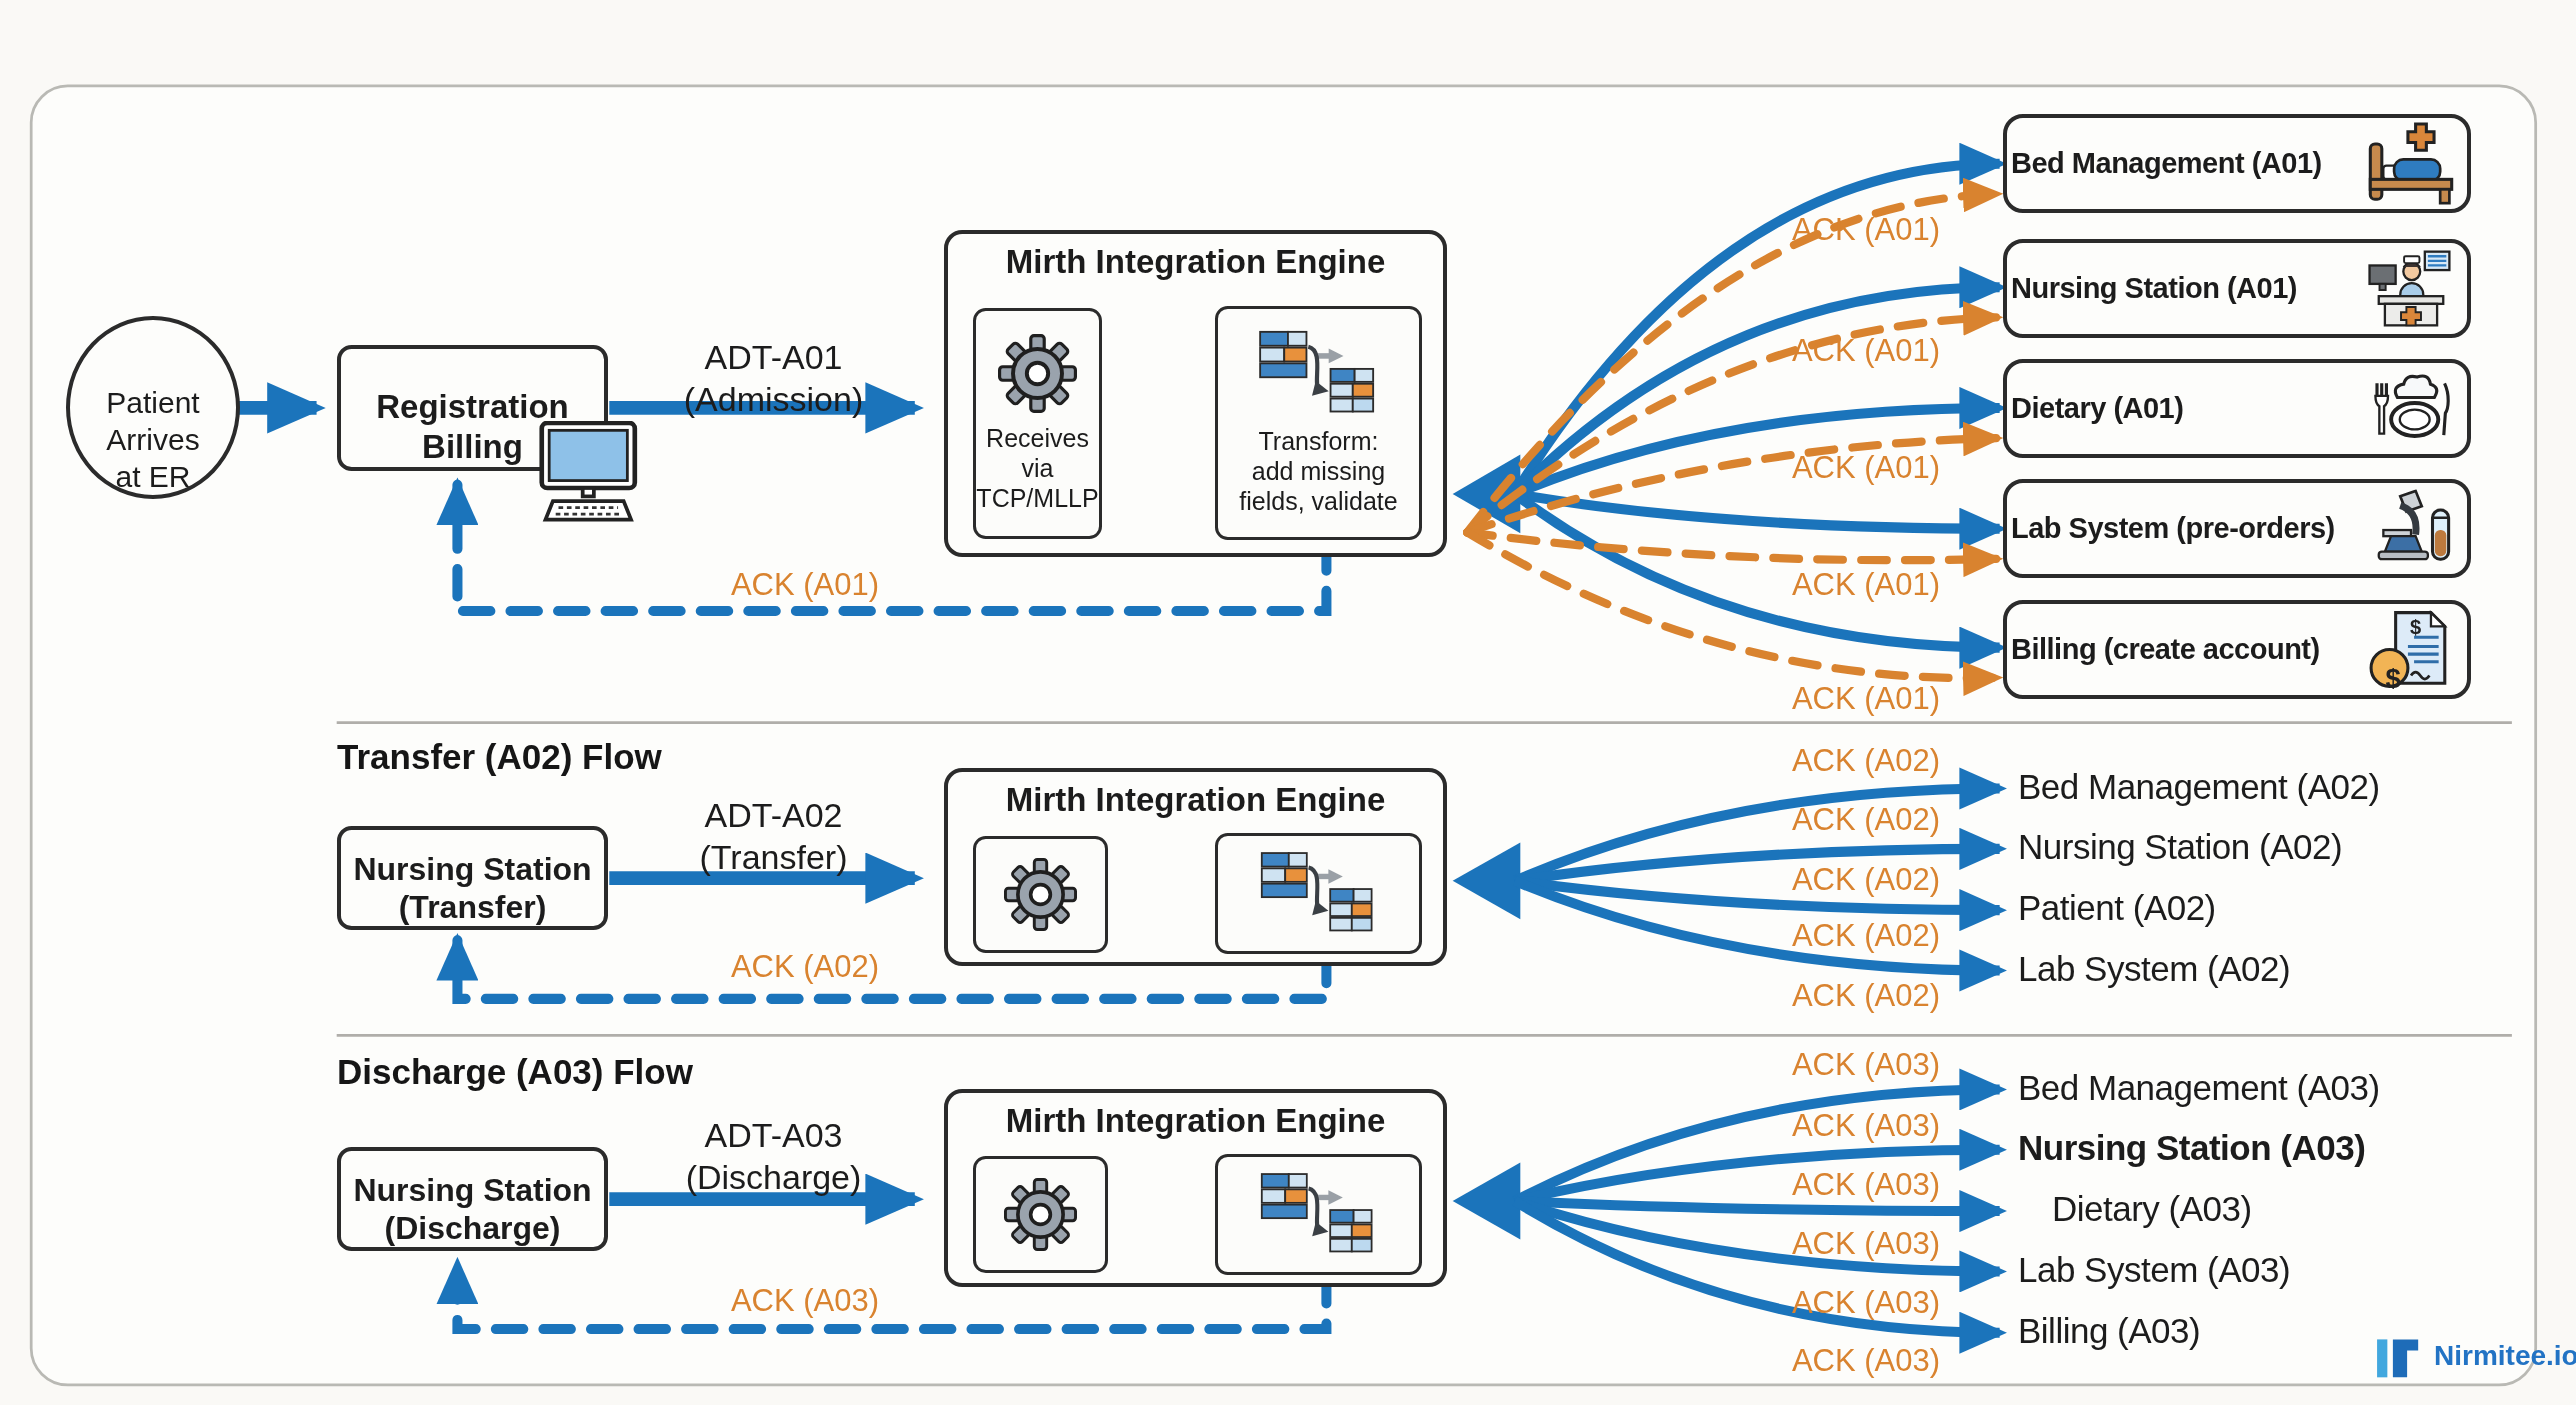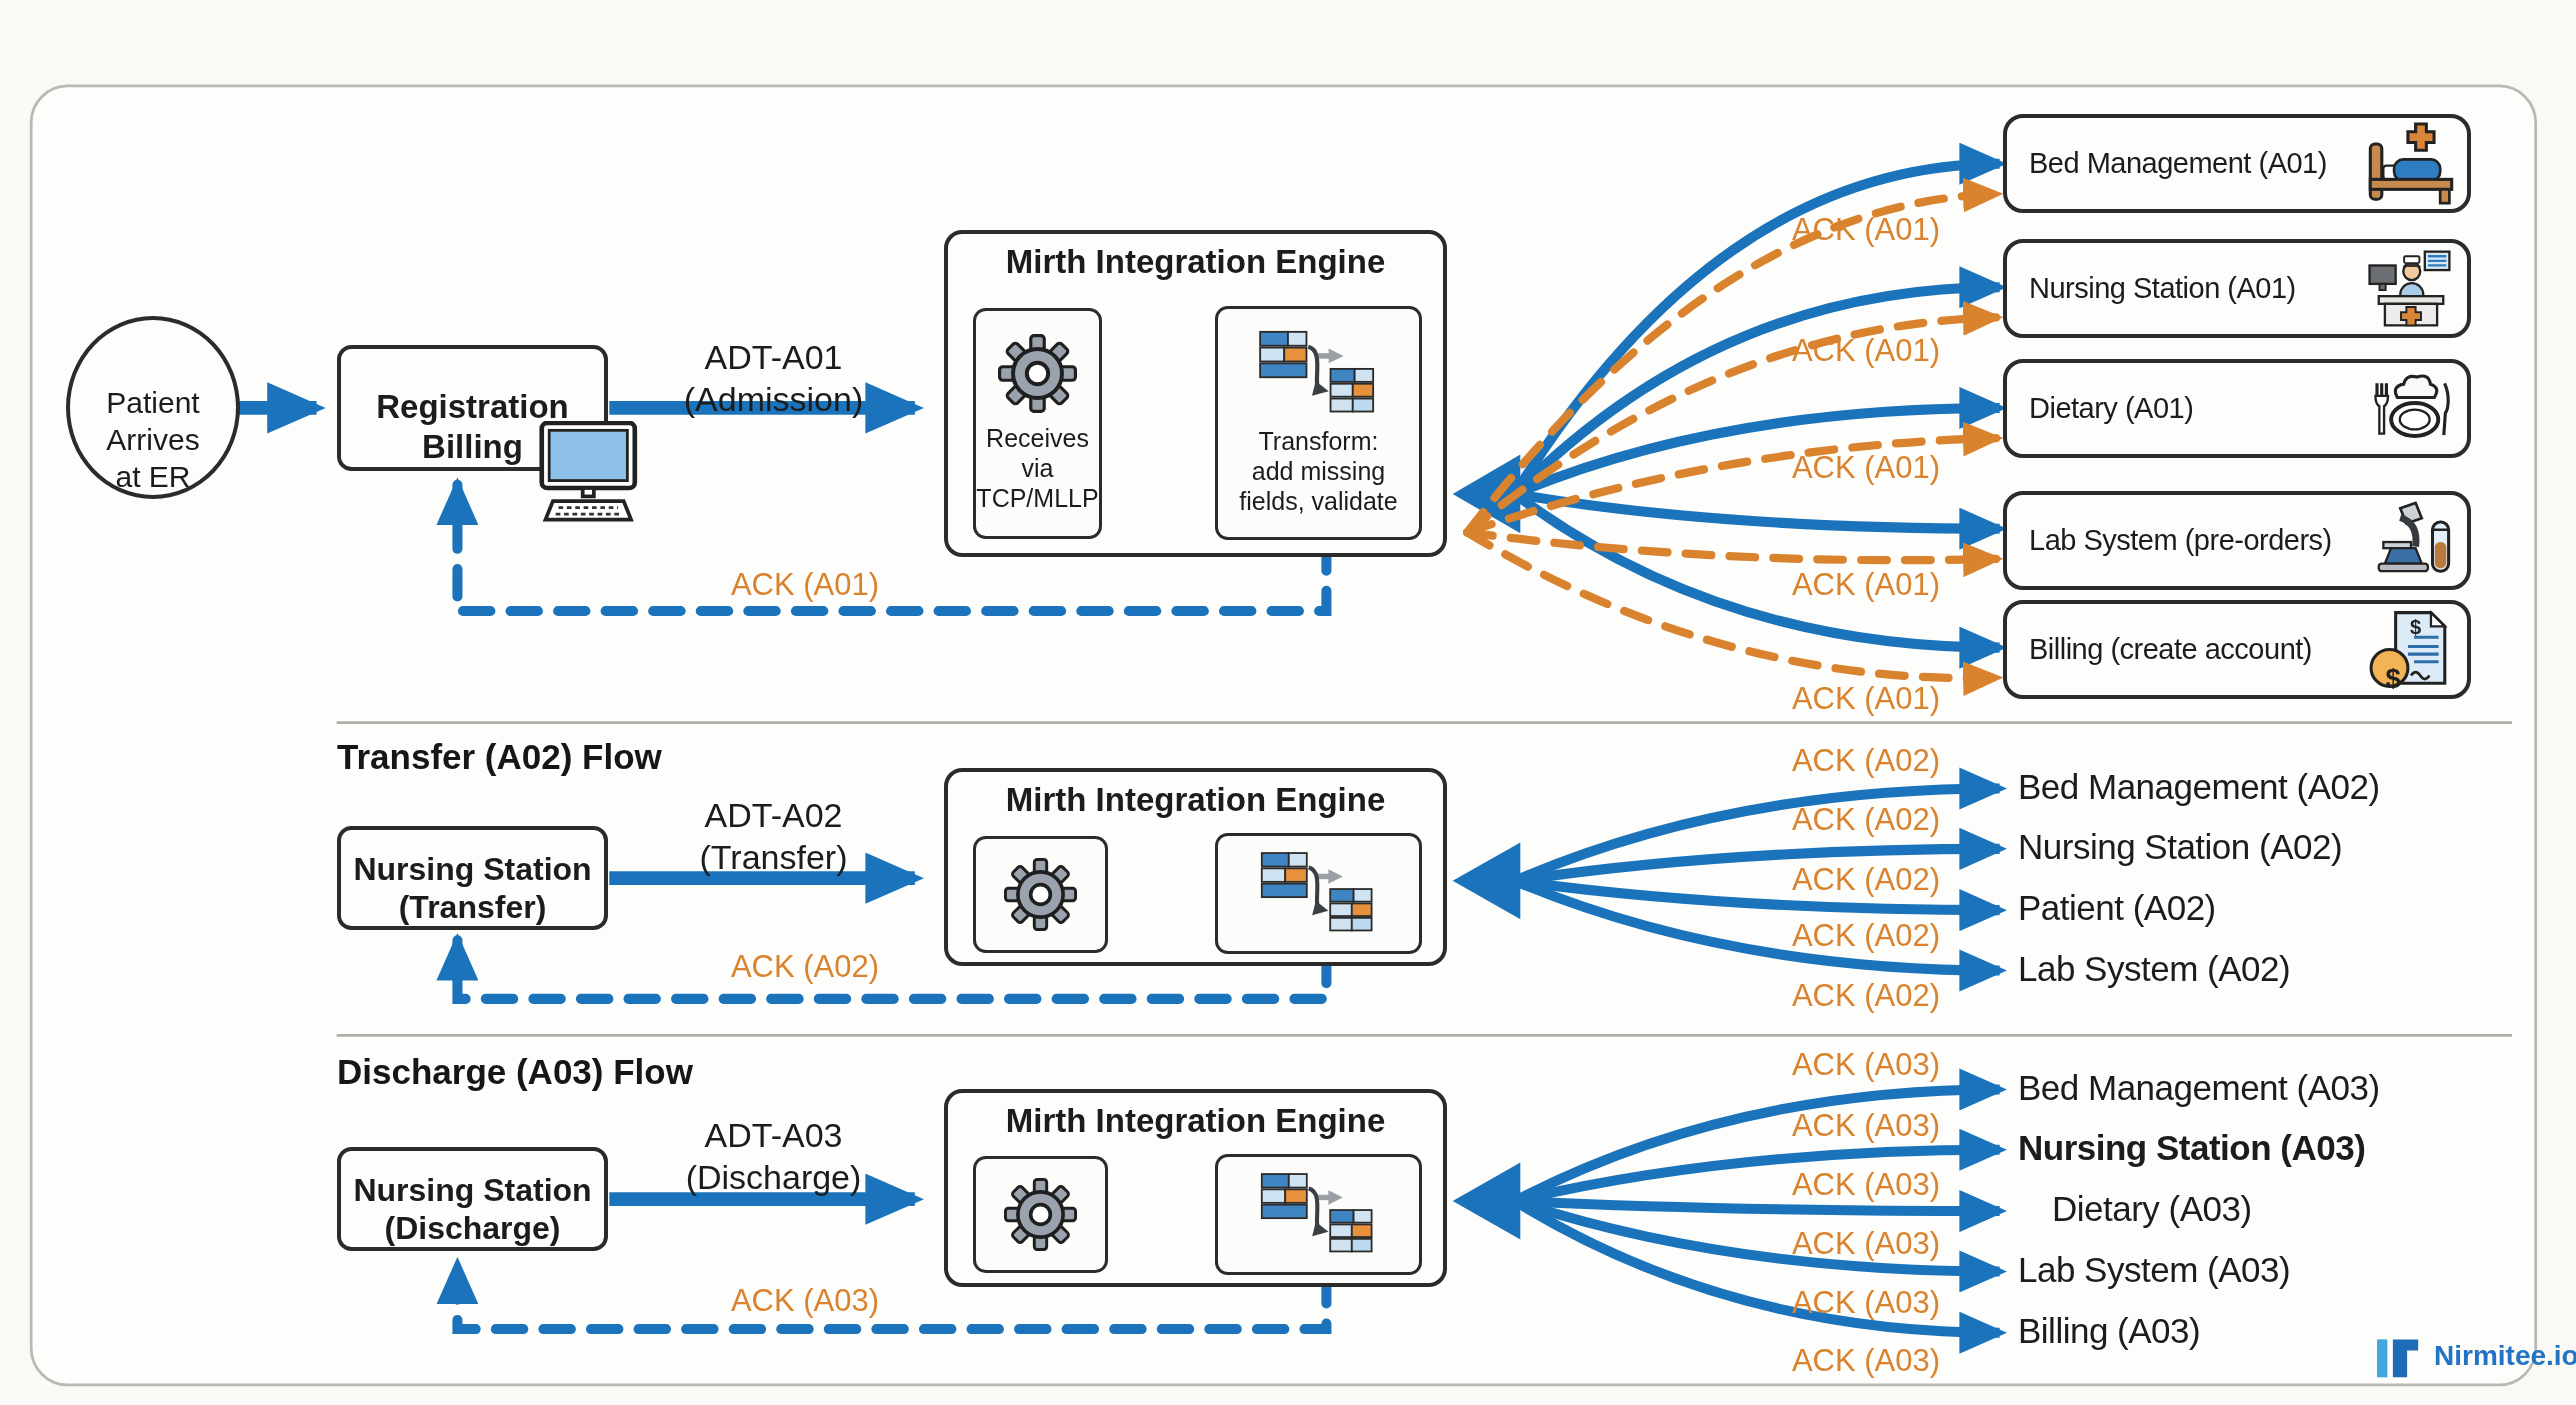--- a/index.html
+++ b/index.html
@@ -22,21 +22,21 @@
           display:flex;flex-direction:column;align-items:center;justify-content:center;z-index:3;box-sizing:border-box;}
   .subtext{font-size:25px;line-height:30px;font-weight:500;text-align:center;}
 
   .msg-label{position:absolute;text-align:center;font-size:34px;font-weight:500;line-height:42px;z-index:2;}
   .ack-label{position:absolute;text-align:center;font-size:31px;font-weight:500;color:#d9832f;z-index:2;width:220px;}
   .section-title{position:absolute;font-size:35px;font-weight:700;color:#161616;z-index:2;}
 
   .dest-box{position:absolute;left:2003px;width:468px;height:99px;background:#fdfdfb;
             border:4.6px solid #2b2b2b;border-radius:20px;box-sizing:border-box;
             display:flex;align-items:center;z-index:2;}
-  .dest-box .dest-label{flex:1;font-size:29px;font-weight:400;letter-spacing:-0.5px;padding-left:22px;}
+  .dest-box .dest-label{flex:1;font-size:29px;font-weight:700;letter-spacing:-0.5px;padding-left:4px;}
   .dest-box svg{margin-right:12.8px;flex:none;}
   .dest-text{position:absolute;left:2018px;font-size:35px;font-weight:500;z-index:2;letter-spacing:-0.5px;}
 
   .icon-abs{position:absolute;z-index:4;}
   .brand{position:absolute;left:2377px;top:1334px;display:flex;align-items:center;gap:11px;z-index:2;}
   .brand-name{font-size:28px;font-weight:700;color:#2273c4;}
 </style>
 </head>
 <body>
 
@@ -257,21 +257,21 @@
   <svg width="86" height="79" viewBox="0 0 94 86">
         <use href="#ic-nurse"></use>
       </svg>
 </div>
 <div class="dest-box" style="top:359px;">
   <span class="dest-label">Dietary (A01)</span>
   <svg width="88" height="81" viewBox="0 0 96 88">
         <use href="#ic-dietary"></use>
       </svg>
 </div>
-<div class="dest-box" style="top:491px;">
+<div class="dest-box" style="top:479px;">
   <span class="dest-label">Lab System (pre-orders)</span>
   <svg width="86" height="79" viewBox="0 0 94 86">
         <use href="#ic-lab"></use>
       </svg>
 </div>
 <div class="dest-box" style="top:600px;">
   <span class="dest-label">Billing (create account)</span>
   <svg width="86" height="79" viewBox="0 0 94 86">
         <use href="#ic-billing"></use>
         <text x="46" y="26" font-size="22" font-weight="bold" fill="#222">$</text>

